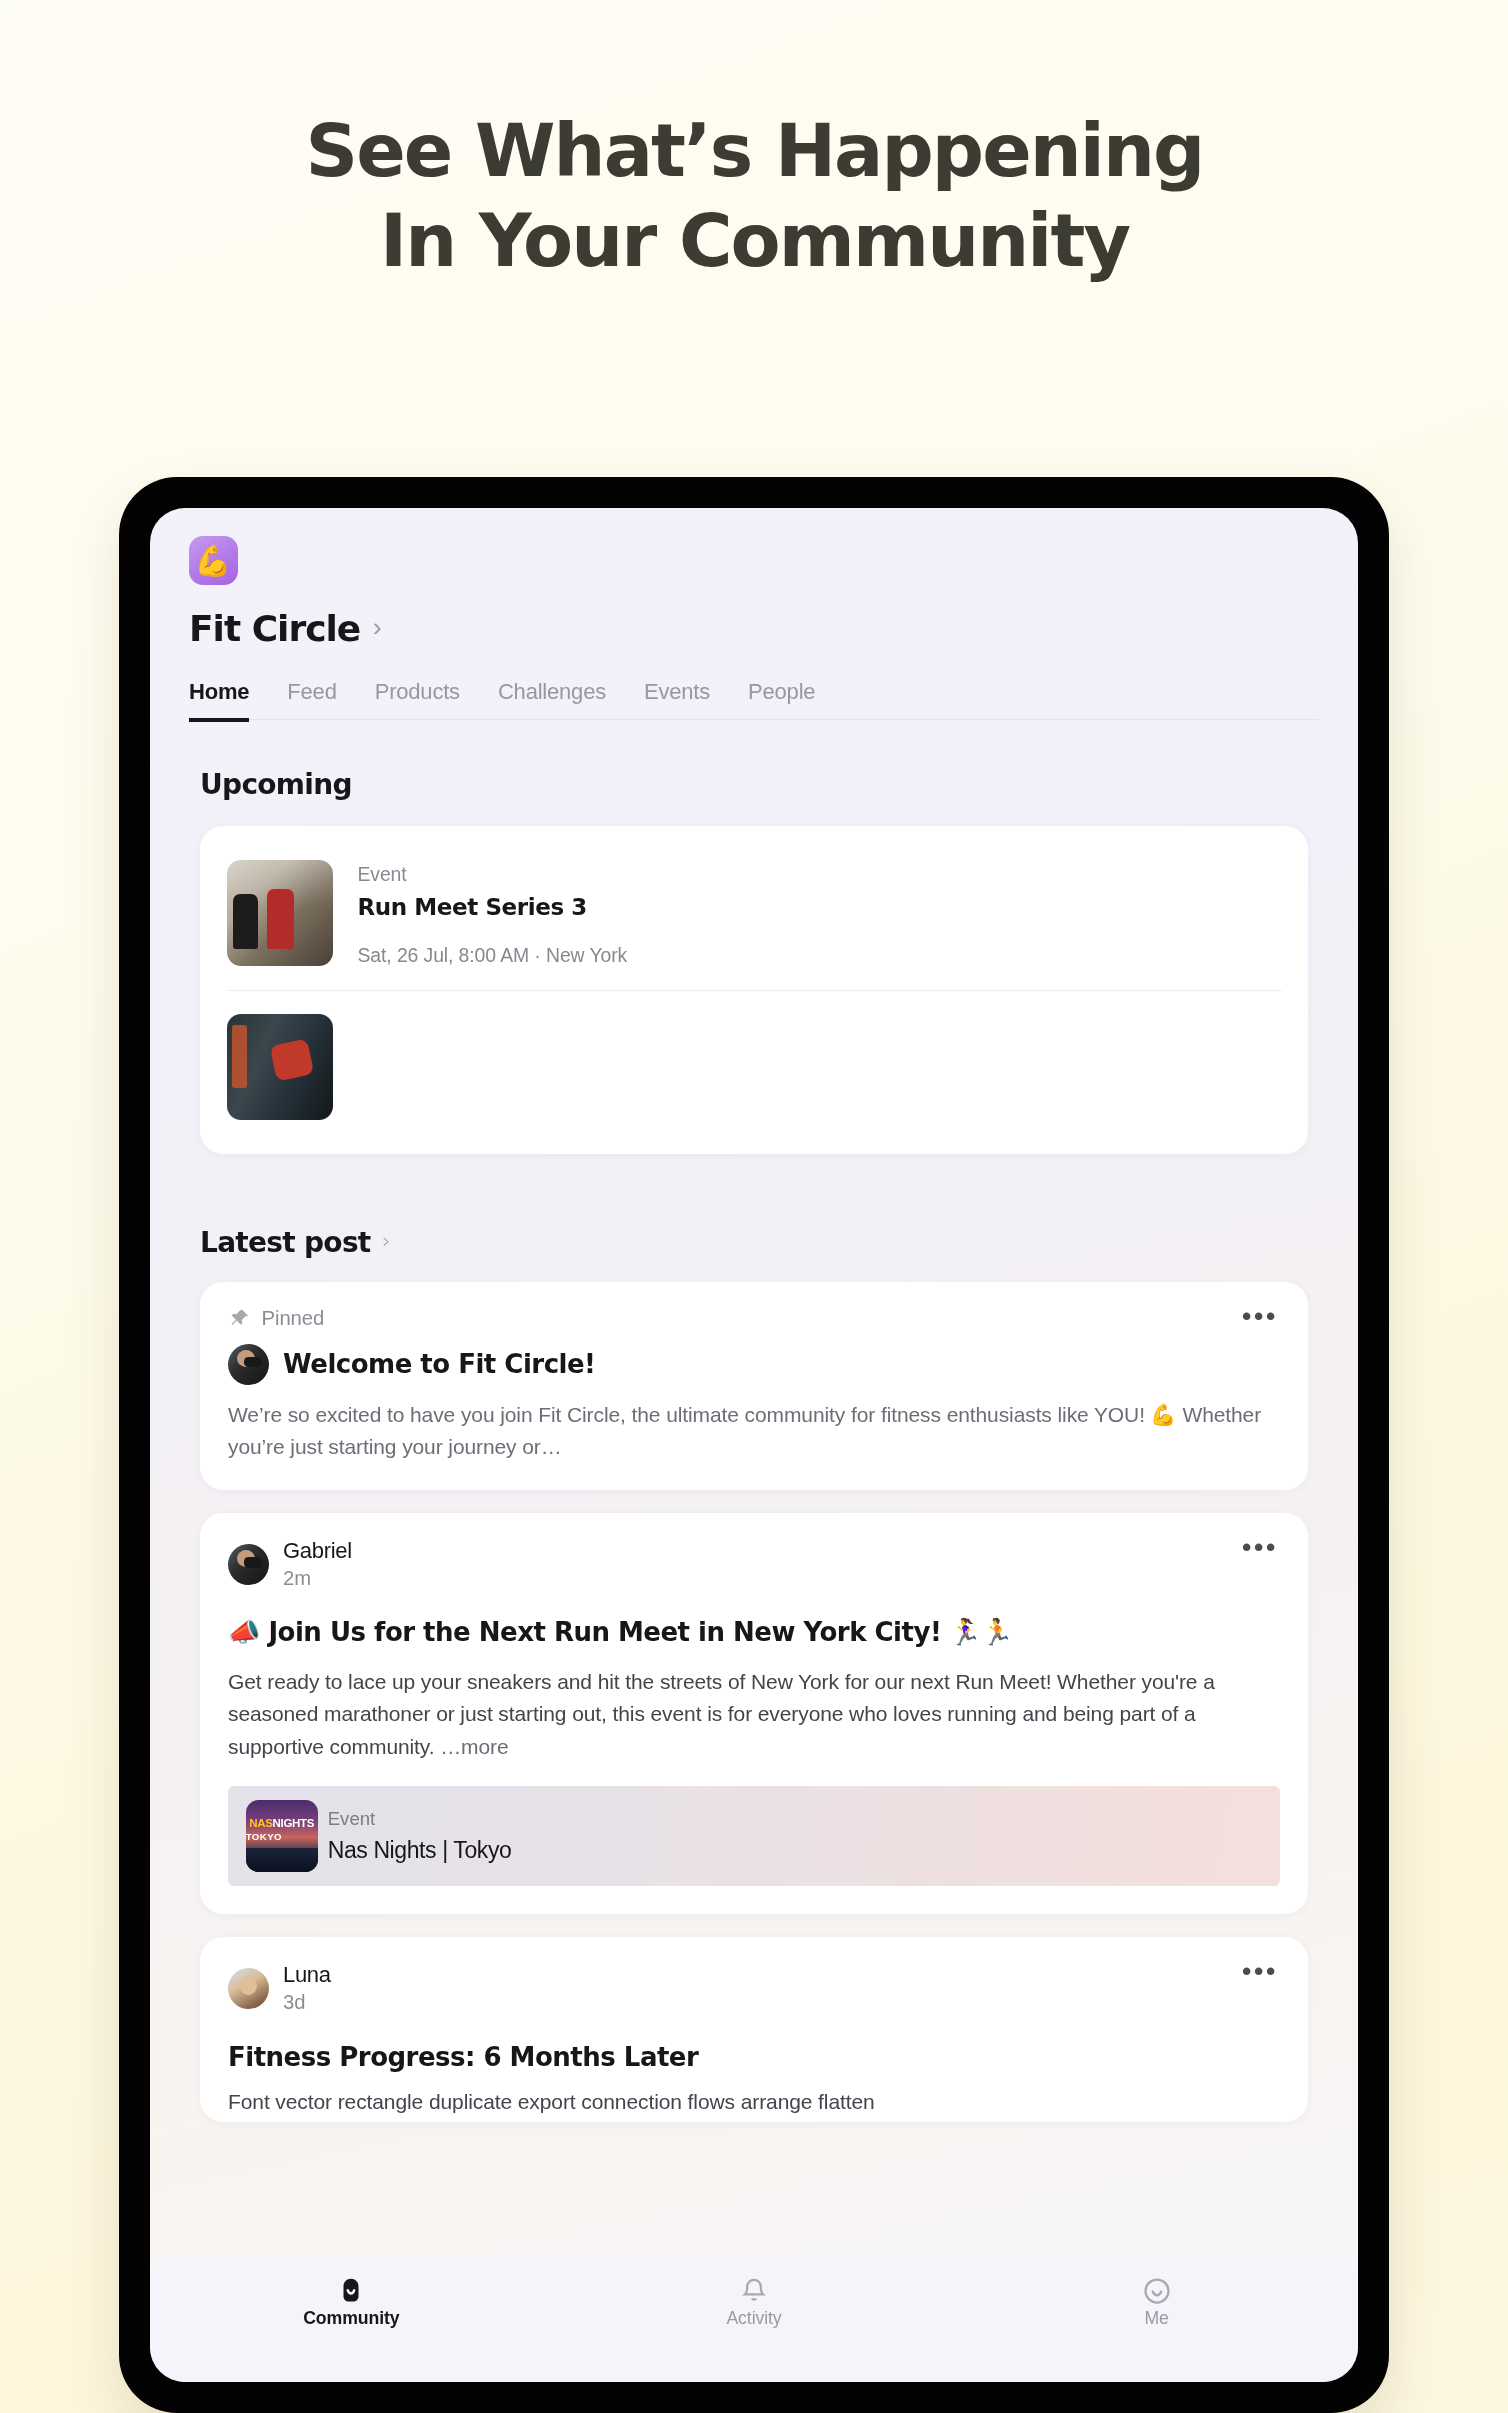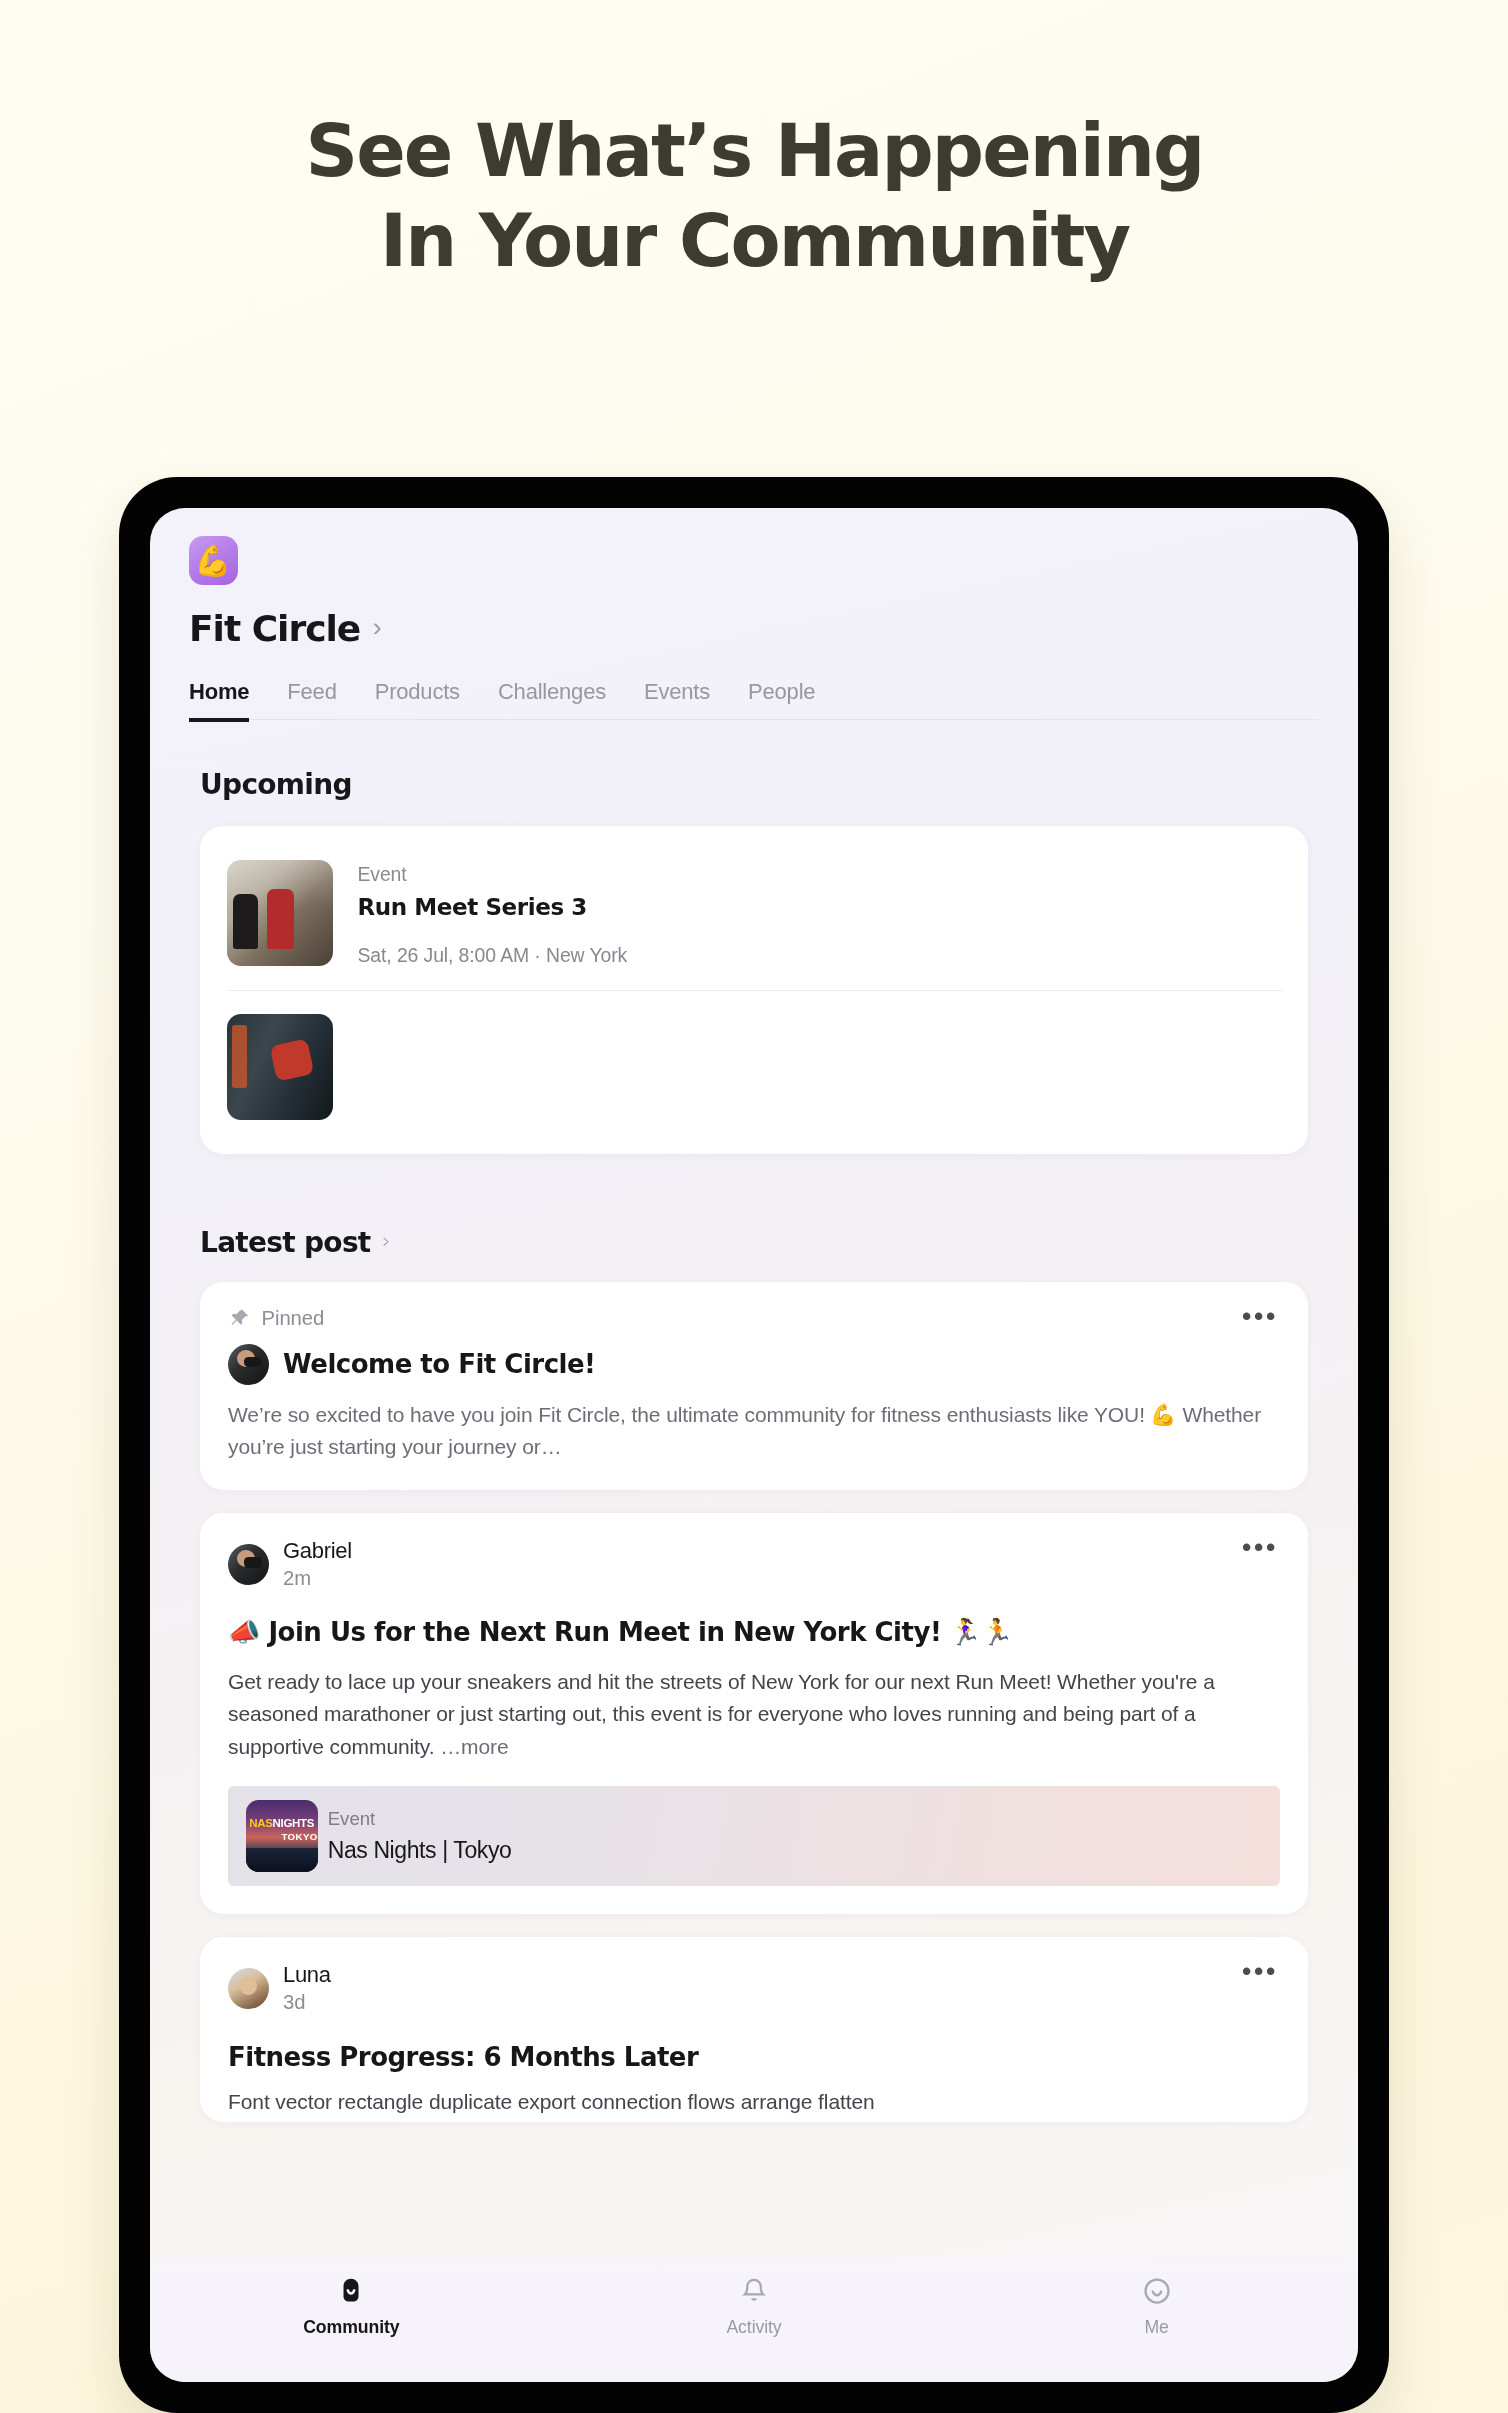--- a/index.html
+++ b/index.html
@@ -292,21 +292,21 @@
   }
   .embed-thumb .nas {
     position:absolute; left:0; right:0; top:24%;
     text-align:center; font-size:11.5px; font-weight:bold;
     letter-spacing:-0.3px; line-height:1;
   }
   .embed-thumb .nas .y { color:#FFC629; }
   .embed-thumb .nas .w { color:#FFFFFF; }
   .embed-thumb .tok {
     position:absolute; left:0; right:0; top:44%;
-    text-align:right; font-size:9.7px; font-weight:bold; color:#FFFFFF;
+    text-align:left; font-size:9.7px; font-weight:bold; color:#FFFFFF;
     letter-spacing:0.4px; line-height:1;
   }
   .embed-thumb::after {
     content:""; position:absolute; left:0; right:0; bottom:0; height:34%;
     background: linear-gradient(180deg,#1B2439 0%, #0B1020 100%);
   }
   .embed-kicker { font-size: 18.6px; color:#7E7D86; }
   .embed-title { font-size: 23px; color:#17171A; margin-top: 7px; letter-spacing:-0.4px; }
 
   .stats { display:flex; align-items:center; gap: 35px; margin-top: 28px; }
@@ -329,21 +329,21 @@
     left: 0; right: 0; bottom: 0;
     height: 124px;
     background: linear-gradient(180deg, rgba(246,244,250,.88) 0%, #F6F4FA 26%, #F6F4FA 100%);
     backdrop-filter: blur(7px);
     display: flex;
     align-items: flex-start;
     padding-top: 17.7px;
   }
   .nav-item {
     flex: 1;
-    display: flex; flex-direction: column; align-items: center; gap: 11px;
+    display: flex; flex-direction: column; align-items: center; gap: 2px;
   }
   .nav-label { font-size: 17.7px; color:#9B9AA3; letter-spacing:-0.1px; }
   .nav-item.active .nav-label { color:#17171A; font-weight: bold; }
 </style>
 </head>
 <body>
 
 <div class="headline">
   <span class="headline-line">See What’s Happening</span>
   <span class="headline-line">In Your Community</span>

